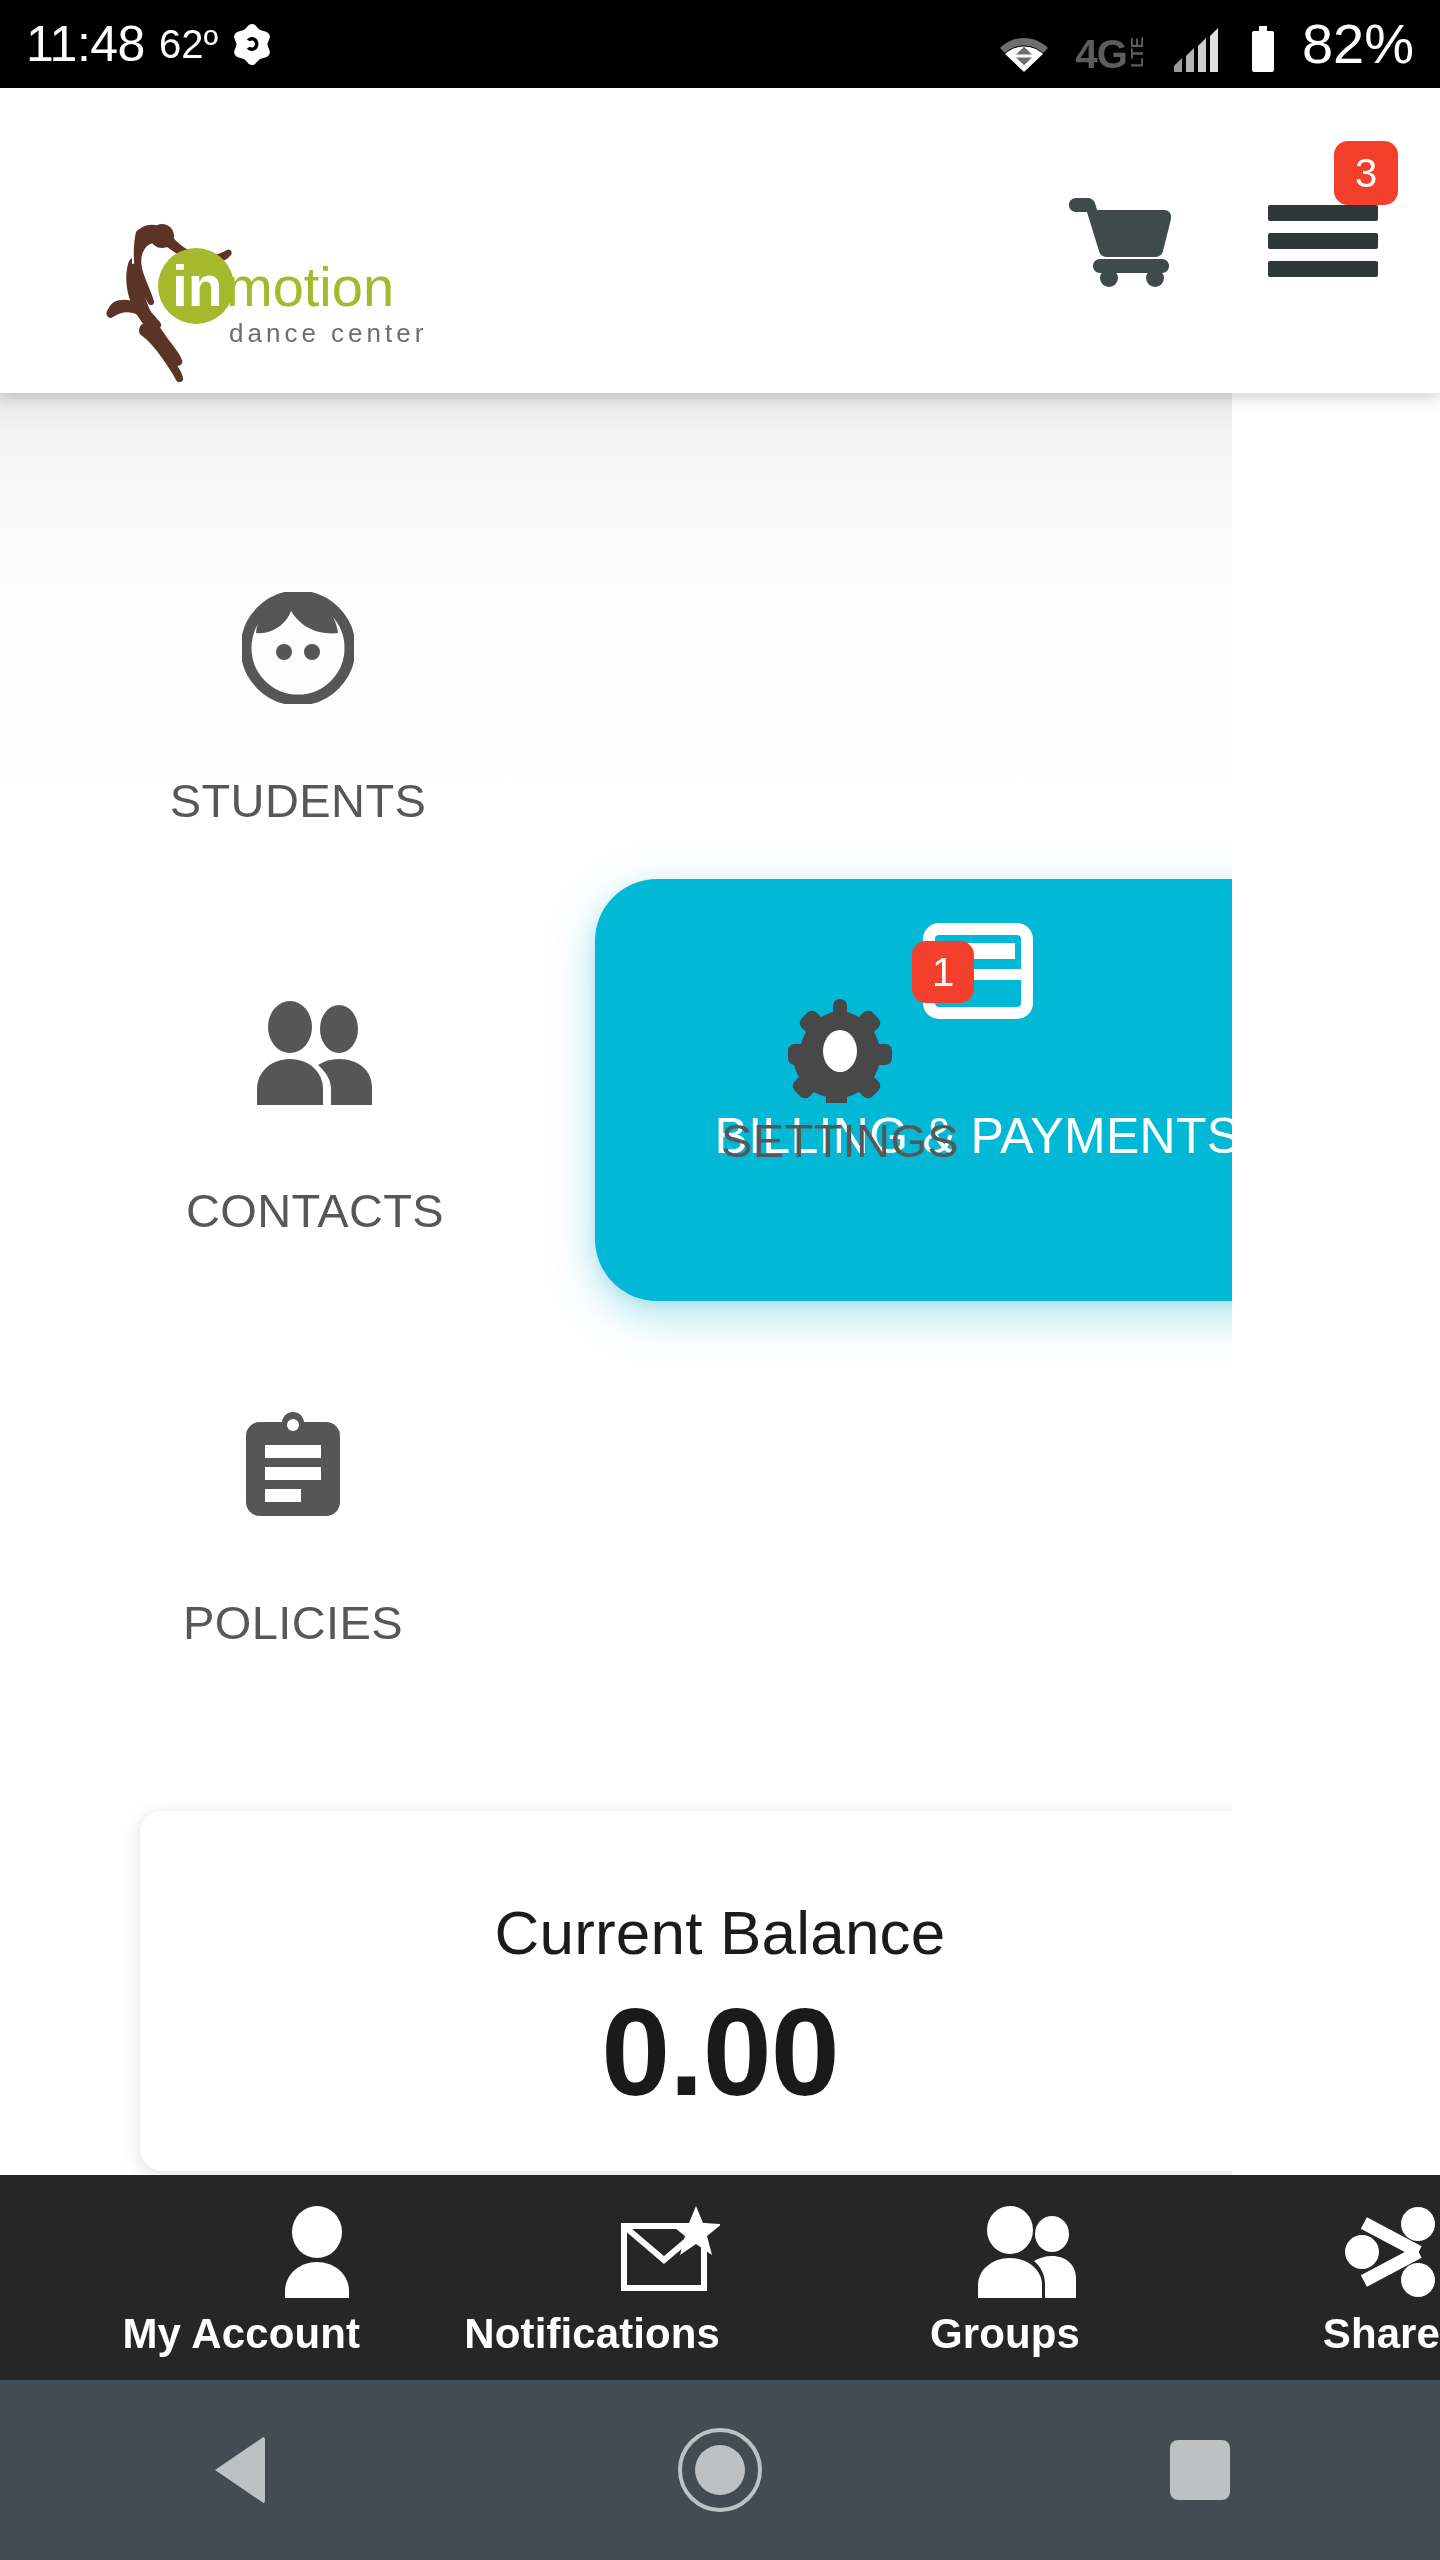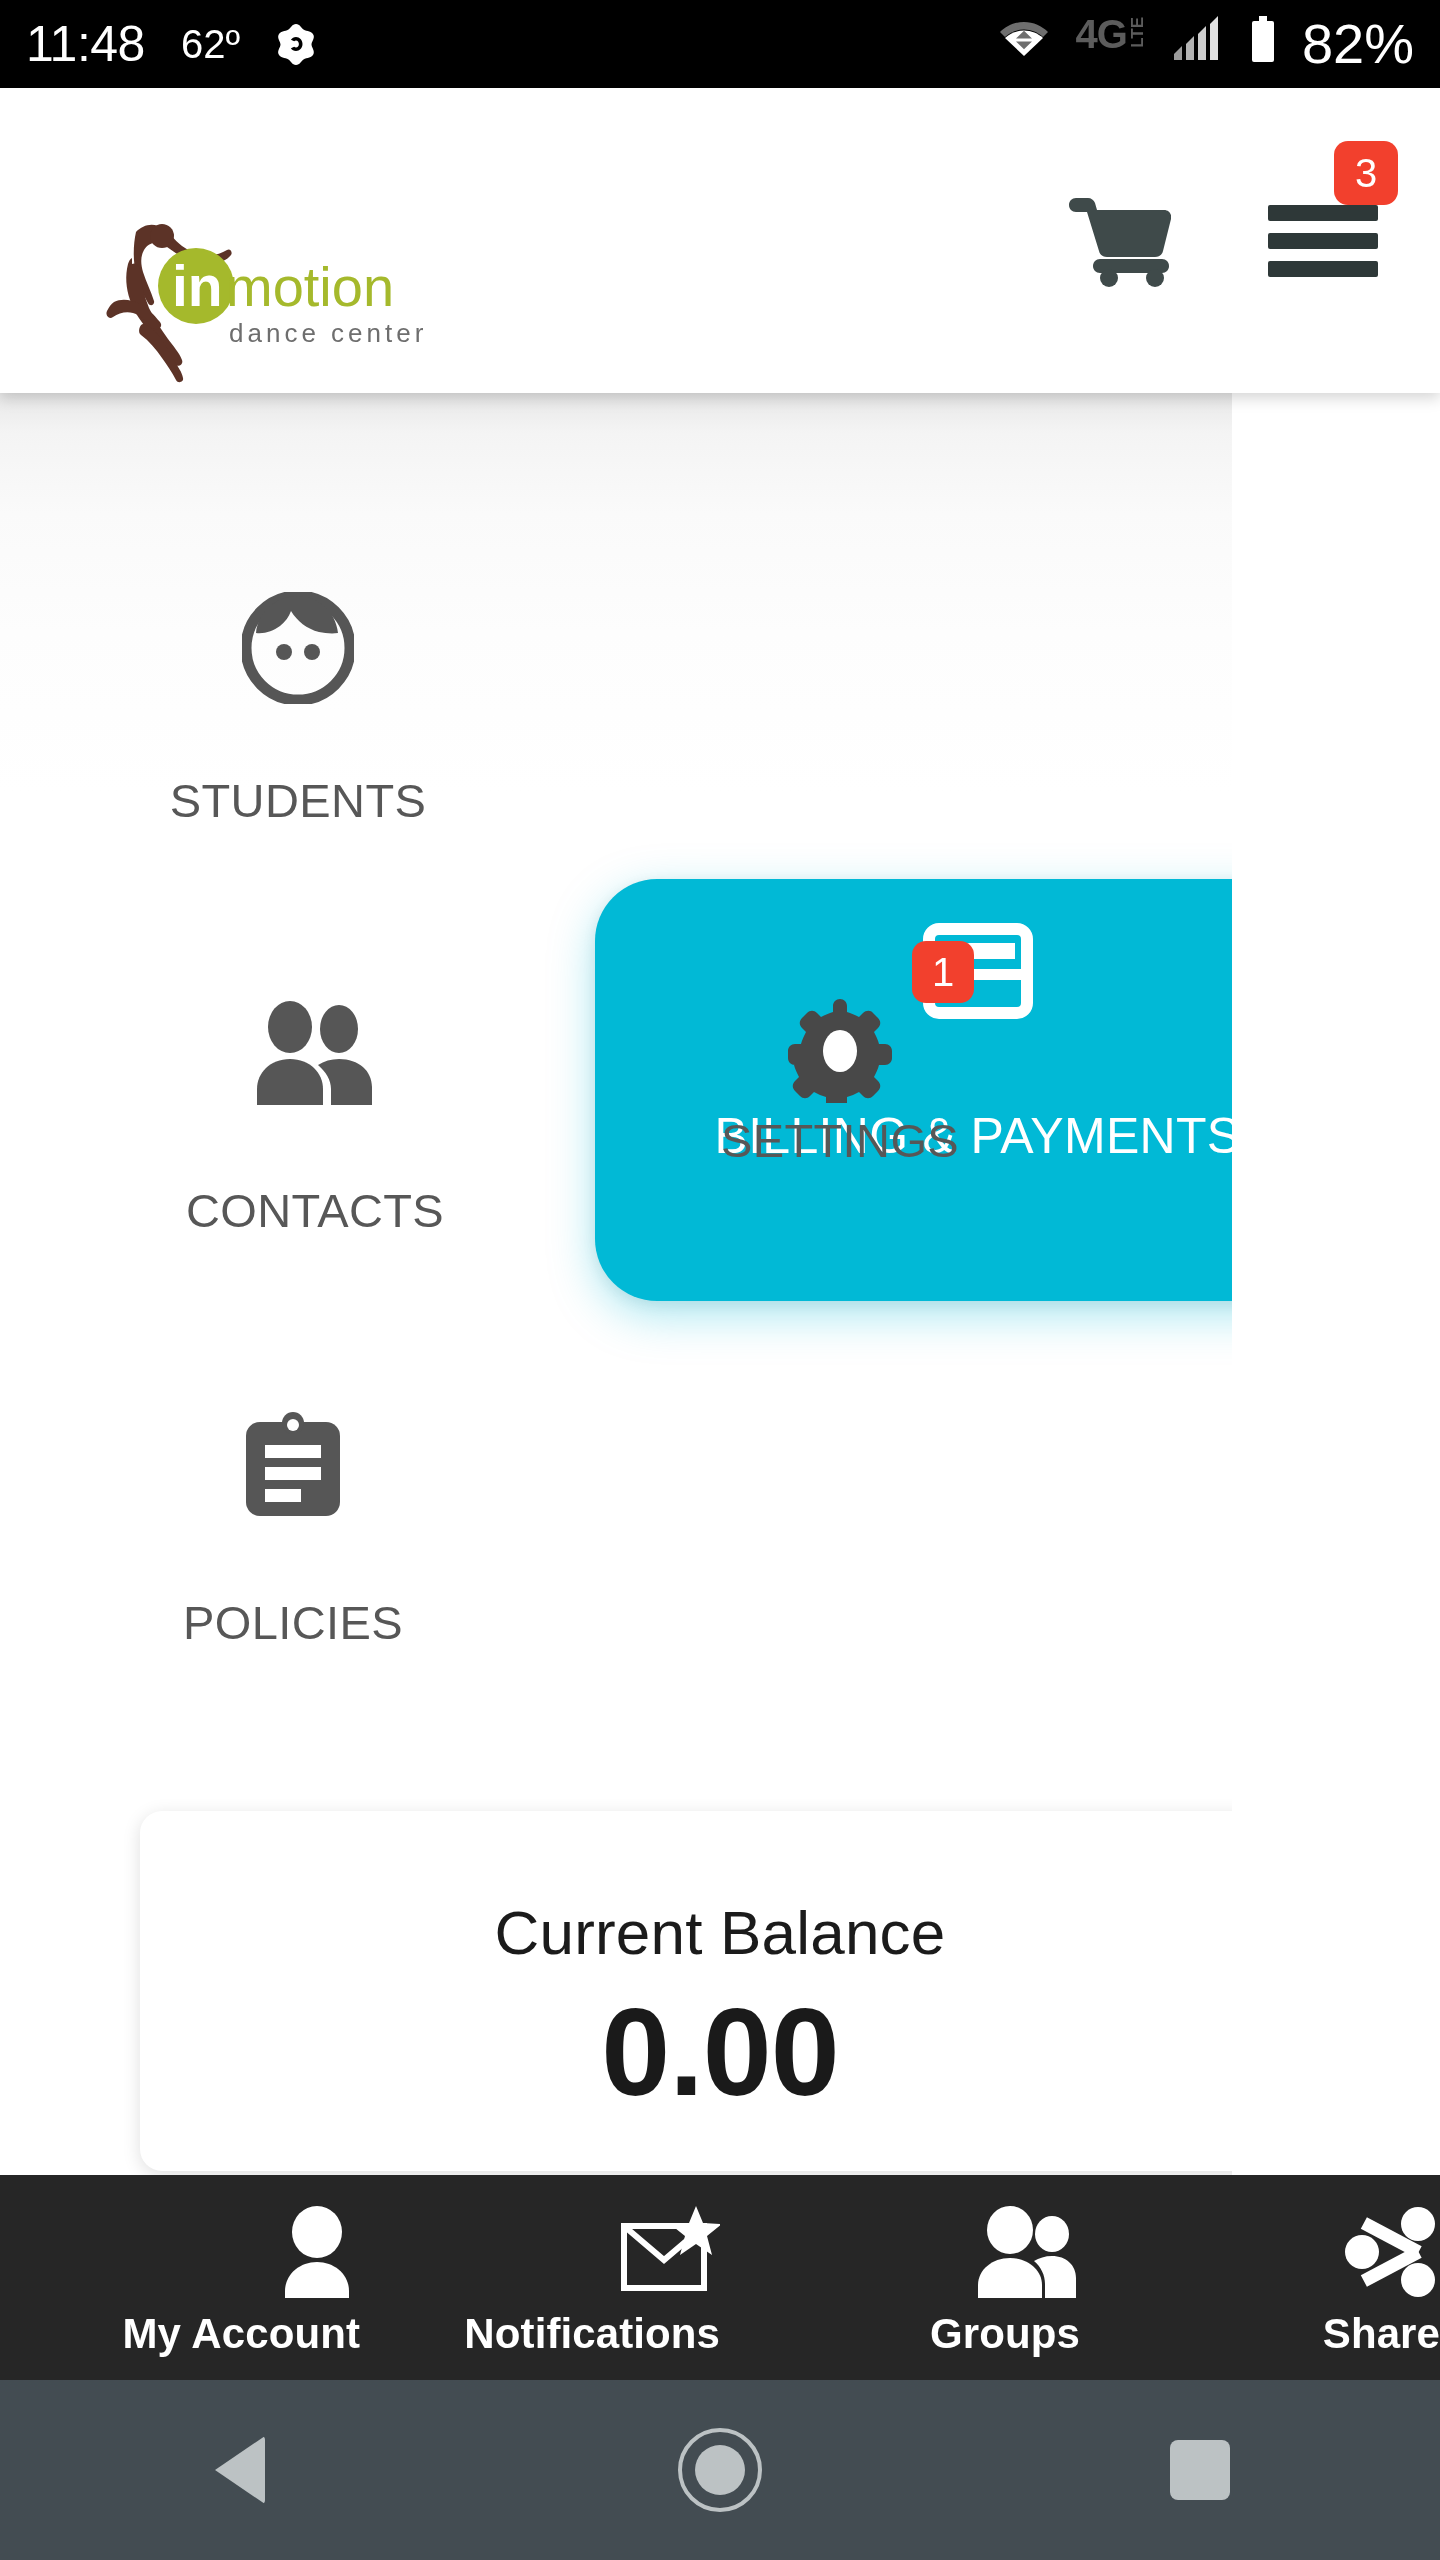--- a/index.html
+++ b/index.html
@@ -10,25 +10,25 @@
     overflow:hidden;
   }
   #screen { position:relative; width:1440px; height:2560px; background:#fff; }
 
   
   .statusbar{
     position:absolute; left:0; top:0; width:1440px; height:88px;
     background:#000; display:flex; align-items:center;
     padding:0 26px 0 26px; color:#fff;
   }
-  .sb-left{ display:flex; align-items:center; gap:36px; }
+  .sb-left{ display:flex; align-items:center; gap:14px; }
   .sb-time{ font-size:50px; font-weight:400; letter-spacing:-0.5px; line-height:1; }
   .sb-temp{ font-size:40px; font-weight:400; line-height:1; }
   .sb-spacer{ flex:1; }
-  .sb-right{ display:flex; align-items:flex-start; gap:26px; }
+  .sb-right{ display:flex; align-items:flex-end; gap:26px; }
   .sb-batt-pct{ font-size:56px; font-weight:400; line-height:1; }
 
   .ico-appnotif{ width:40px; height:42px; display:block; }
   .ico-wifi{ width:52px; height:40px; display:block; }
   .ico-4glte{ display:flex; align-items:flex-start; color:#5c5c5c; font-weight:700; }
   .ico-4glte .g4{ font-size:40px; line-height:0.9; letter-spacing:-1px; }
   .ico-4glte .lte{
     font-size:17px; line-height:1; letter-spacing:0px;
     writing-mode:vertical-rl; transform:rotate(180deg); margin-left:2px; margin-top:1px;
   }

